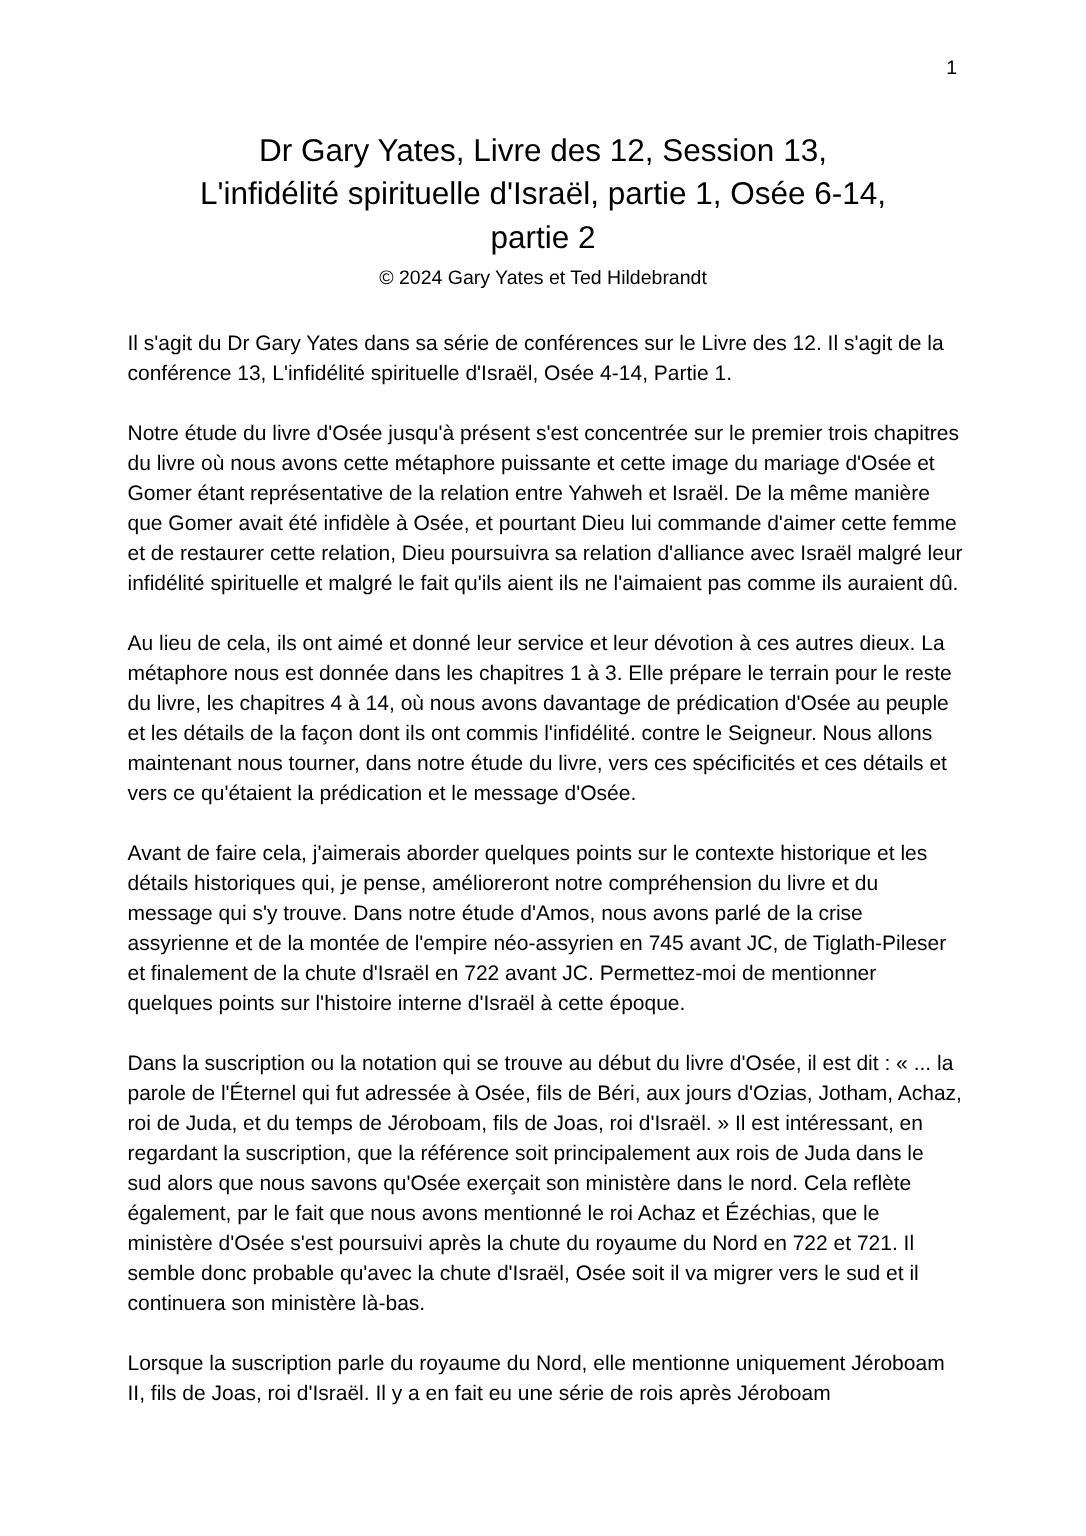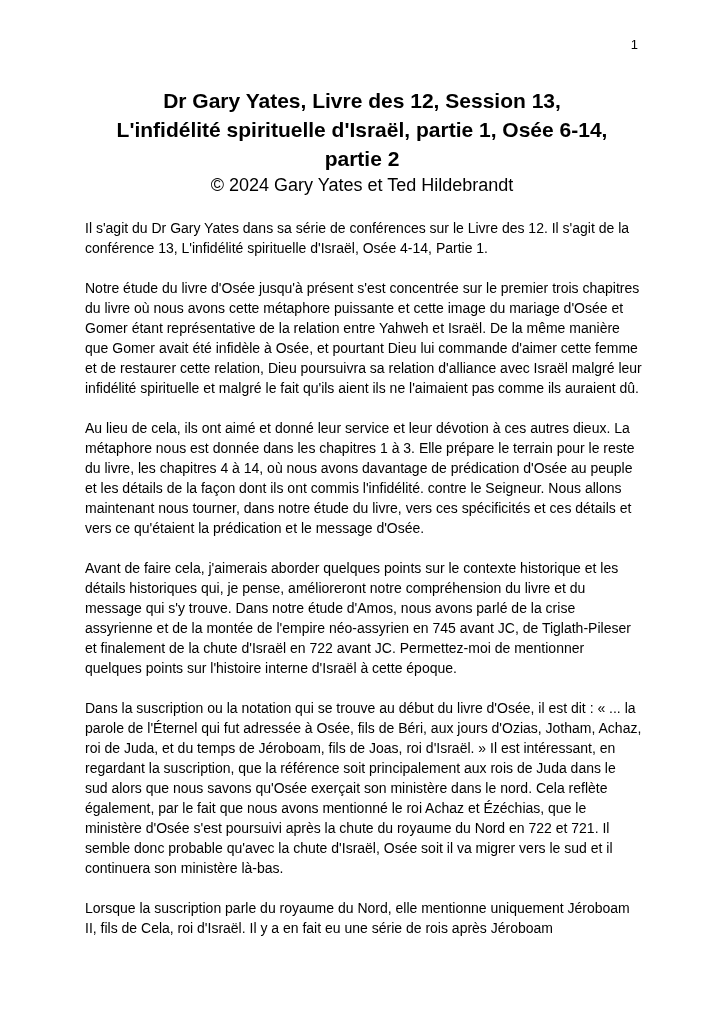--- a/index.html
+++ b/index.html
@@ -28,30 +28,30 @@
     line-height: 1;
     color: #000000;
   }
   .header {
     margin-top: 86px;
     text-align: center;
   }
   .title {
     margin: 0;
     font-size: 21px;
-    font-weight: bold;
+    font-weight: normal;
     line-height: 29px;
     color: #000000;
   }
   .title-line {
     display: block;
   }
   .copyright {
     margin-top: 3px;
-    font-size: 18px;
+    font-size: 13px;
     line-height: 18px;
   }
   .body-text {
     margin: 24px 82px 0 85px;
     font-size: 14px;
     line-height: 20px;
     text-align: left;
   }
   .body-text p {
     margin: 0 0 20px 0;
@@ -72,16 +72,16 @@
     </h1>
     <div class="copyright">© 2024 Gary Yates et Ted Hildebrandt</div>
   </div>
 
   <div class="body-text">
     <p>Il s'agit du Dr Gary Yates dans sa série de conférences sur le Livre des 12. Il s'agit de la conférence 13, L'infidélité spirituelle d'Israël, Osée 4-14, Partie 1.</p>
     <p>Notre étude du livre d'Osée jusqu'à présent s'est concentrée sur le premier trois chapitres du livre où nous avons cette métaphore puissante et cette image du mariage d'Osée et Gomer étant représentative de la relation entre Yahweh et Israël. De la même manière que Gomer avait été infidèle à Osée, et pourtant Dieu lui commande d'aimer cette femme et de restaurer cette relation, Dieu poursuivra sa relation d'alliance avec Israël malgré leur infidélité spirituelle et malgré le fait qu'ils aient ils ne l'aimaient pas comme ils auraient dû.</p>
     <p>Au lieu de cela, ils ont aimé et donné leur service et leur dévotion à ces autres dieux. La métaphore nous est donnée dans les chapitres 1 à 3. Elle prépare le terrain pour le reste du livre, les chapitres 4 à 14, où nous avons davantage de prédication d'Osée au peuple et les détails de la façon dont ils ont commis l'infidélité. contre le Seigneur. Nous allons maintenant nous tourner, dans notre étude du livre, vers ces spécificités et ces détails et vers ce qu'étaient la prédication et le message d'Osée.</p>
     <p>Avant de faire cela, j'aimerais aborder quelques points sur le contexte historique et les détails historiques qui, je pense, amélioreront notre compréhension du livre et du message qui s'y trouve. Dans notre étude d'Amos, nous avons parlé de la crise assyrienne et de la montée de l'empire néo-assyrien en 745 avant JC, de Tiglath-Pileser et finalement de la chute d'Israël en 722 avant JC. Permettez-moi de mentionner quelques points sur l'histoire interne d'Israël à cette époque.</p>
     <p>Dans la suscription ou la notation qui se trouve au début du livre d'Osée, il est dit : « ... la parole de l'Éternel qui fut adressée à Osée, fils de Béri, aux jours d'Ozias, Jotham, Achaz, roi de Juda, et du temps de Jéroboam, fils de Joas, roi d'Israël. » Il est intéressant, en regardant la suscription, que la référence soit principalement aux rois de Juda dans le sud alors que nous savons qu'Osée exerçait son ministère dans le nord. Cela reflète également, par le fait que nous avons mentionné le roi Achaz et Ézéchias, que le ministère d'Osée s'est poursuivi après la chute du royaume du Nord en 722 et 721. Il semble donc probable qu'avec la chute d'Israël, Osée soit il va migrer vers le sud et il continuera son ministère là-bas.</p>
-    <p>Lorsque la suscription parle du royaume du Nord, elle mentionne uniquement Jéroboam II, fils de Cela, roi d'Israël. Il y a en fait eu une série de rois après Jéroboam</p>
+    <p>Lorsque la suscription parle du royaume du Nord, elle mentionne uniquement Jéroboam II, fils de Joas, roi d'Israël. Il y a en fait eu une série de rois après Jéroboam</p>
   </div>
 
 </div>
 
 </body></html>

